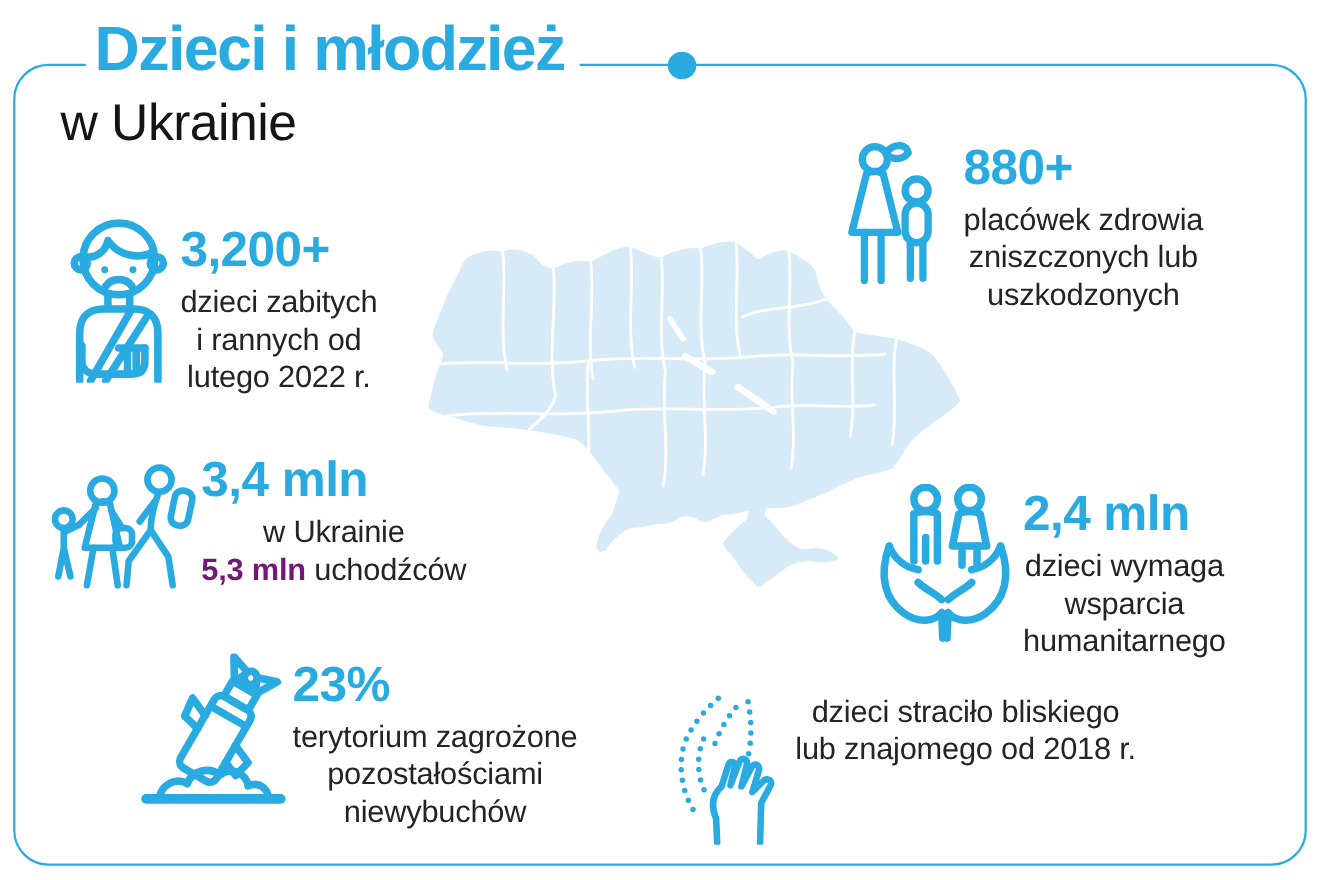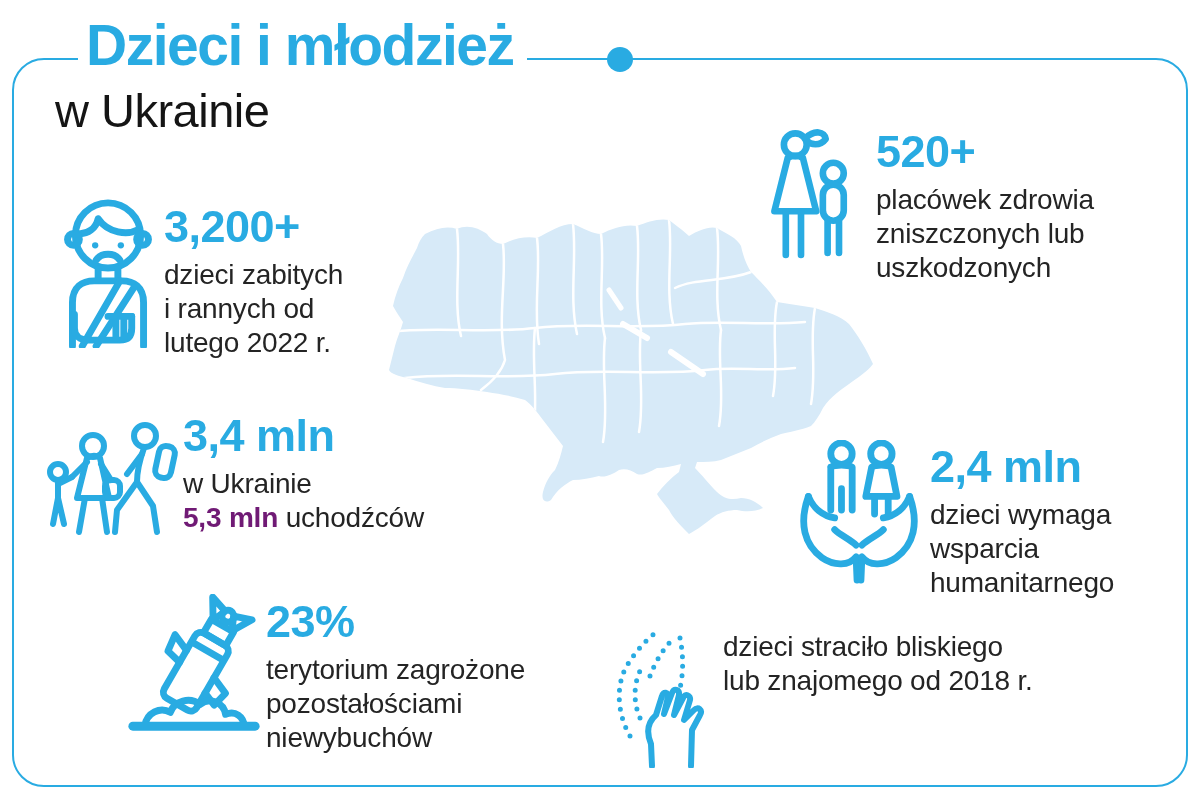--- a/index.html
+++ b/index.html
@@ -29,21 +29,21 @@
     position:absolute;left:385px;top:212px;width:500px;height:325px;z-index:1;
   }
   .icon-box{position:absolute;z-index:3;}
   .icon-box svg{width:100%;height:100%;display:block;}
   .stat-text{position:absolute;z-index:4;}
   .stat-value{
     font-size:45px;font-weight:800;color:#29ABE2;line-height:1.06;letter-spacing:-0.5px;
     margin:0 0 7px 0;
   }
   .stat-line{
-    font-size:28px;font-weight:500;color:#242424;line-height:34px;letter-spacing:-0.2px;
+    font-size:28px;font-weight:500;color:#242424;line-height:34px;letter-spacing:-0.2px;text-align:center;
   }
   .stat-value-inline{font-weight:800;color:#701a75;margin-top:24px;}
   .stroke{fill:none;stroke:#29ABE2;stroke-width:7;stroke-linecap:round;stroke-linejoin:round;}
   .stroke6{fill:none;stroke:#29ABE2;stroke-width:6;stroke-linecap:round;stroke-linejoin:round;}
   .dotted{fill:none;stroke:#29ABE2;stroke-width:5;stroke-linecap:round;stroke-dasharray:0 9.5;}
 </style>
 </head>
 <body>
 
 <div id="page">
@@ -120,21 +120,21 @@
         <path d="M45,9 C54,0 65,2 66,10 C60,18 50,16 46,12"></path>
         <path d="M26,30 C30,27 38,27 42,30 L56,86 L12,86 Z"></path>
         <path d="M24,86 L24,132 M40,86 L40,132"></path>
         <circle cx="74" cy="46" r="11"></circle>
         <rect x="63" y="58" width="22" height="38" rx="11"></rect>
         <path d="M68,96 L68,130 M80,96 L80,130"></path>
       </g>
     </svg>
   </div>
   <div class="stat-text" style="left:876px;top:128px">
-    <div class="stat-value">520+</div>
+    <div class="stat-value">880+</div>
     <div class="stat-line">placówek zdrowia</div>
     <div class="stat-line">zniszczonych lub</div>
     <div class="stat-line">uszkodzonych</div>
   </div>
 
   <div class="icon-box" style="left:45px;top:420px;width:140px;height:120px">
     <svg viewBox="0 0 140 120" aria-hidden="true">
       <g class="stroke6">
         <circle cx="13" cy="52" r="8"></circle>
         <path d="M13,60 L13,78 M13,78 L8,104 M13,78 L19,104 M13,64 L27,57"></path>

